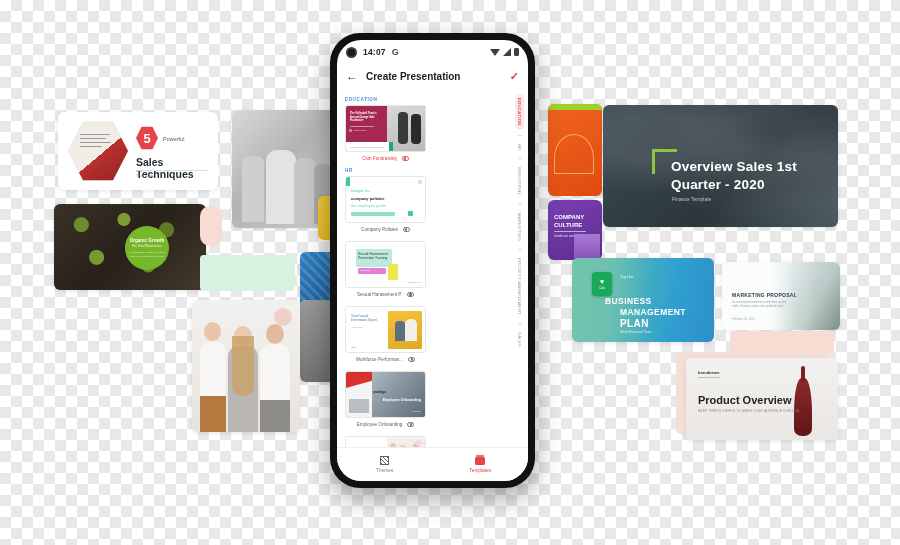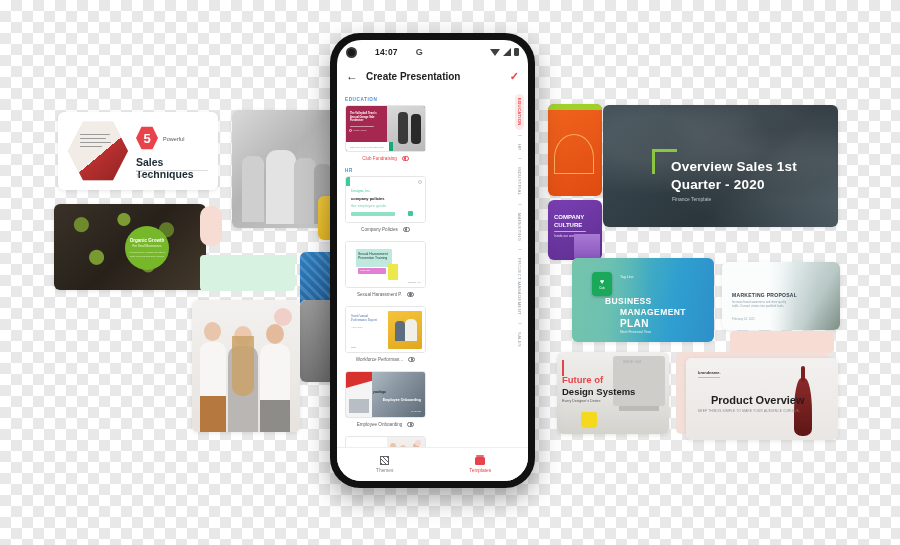--- a/index.html
+++ b/index.html
@@ -53,21 +53,21 @@
               background:#e8434a; color:#fff; display:flex; align-items:center; justify-content:center;
               font-weight:700; }
 
   
   #phone { position:absolute; left:330px; top:33px; width:205px; height:455px;
            background:#111; border-radius:30px; padding:7px;
            box-shadow: 0 10px 26px rgba(0,0,0,.35); }
   #phone-inner { position:relative; width:100%; height:100%; background:#fff;
                  border-radius:24px; overflow:hidden; }
 
-  .statusbar { height:24px; display:flex; align-items:center; padding:0 9px; gap:18px;
+  .statusbar { height:24px; display:flex; align-items:center; padding:0 9px; gap:6px;
                font-size:8px; color:#202124; }
   .punch { width:11px; height:11px; border-radius:50%; background:#1a1a1a;
            border:2px solid #3a3a3a; }
   .sb-time { font-size:8.5px; font-weight:600; letter-spacing:.2px; }
   .sb-g { font-size:9px; font-weight:700; color:#4a4a4a; }
   .sb-right { margin-left:auto; display:flex; align-items:center; gap:3px; }
   .ic-wifi { width:0;height:0;border-left:5px solid transparent;border-right:5px solid transparent;
              border-top:7px solid #3c4043; }
   .ic-sig  { width:0;height:0;border-left:8px solid transparent;border-bottom:8px solid #3c4043; }
   .ic-bat  { width:5px;height:8px;border:1.2px solid #3c4043;border-radius:1px;background:#3c4043; }
@@ -230,43 +230,32 @@
 
   <div class="card" style="left:722px; top:262px; width:118px; height:68px;">
     <div class="ph g-mktg"></div>
     <div class="ph" style="background:linear-gradient(90deg,#fbfdfd 0 40%,rgba(251,253,253,.2) 62%,transparent 80%);"></div>
     <div class="tx ttl" style="left:10px; top:30px; font-size:5px; color:#33404a; letter-spacing:.3px;">MARKETING PROPOSAL</div>
     <div class="tx" style="left:10px; top:38px; width:62px; font-size:2.8px; color:#8fa3ad; line-height:1.5;">Increase brand awareness and drive quality traffic. Convert visitors into qualified leads.</div>
     <div class="tx" style="left:10px; top:55px; font-size:2.8px; color:#9eaeb6;">February 14, 2021</div>
   </div>
   <div class="card flat g-peach" style="left:730px; top:331px; width:104px; height:22px; border-radius:4px;"></div>
 
-  <div class="card" style="left:557px; top:352px; width:112px; height:82px;">
-    <div class="ph g-desk"></div>
-    <div style="position:absolute;right:4px;top:4px;width:52px;height:50px;background:#cfcdc9;border-radius:3px;"></div>
-    <div style="position:absolute;right:10px;top:54px;width:40px;height:5px;background:#bdbbb7;"></div>
-    <div style="position:absolute;left:24px;bottom:6px;width:16px;height:16px;background:#f5d91f;border-radius:2px 2px 4px 4px;"></div>
-    <div style="position:absolute;left:5px;top:8px;width:1.6px;height:16px;background:#e8434a;"></div>
-    <div class="tx" style="left:66px; top:8px; font-size:3.4px; color:#a8a8a8;">ISSUE #001</div>
-    <div class="tx ttl" style="left:5px; top:22px; font-size:9.5px; color:#e8434a;">Future of</div>
-    <div class="tx ttl" style="left:5px; top:34px; font-size:9.5px; color:#1d1d1d;">Design Systems</div>
-    <div class="tx" style="left:5px; top:47px; font-size:3.6px; color:#5a5a5a;">Every Designer's Desire</div>
-  </div>
 
   <div class="card flat" style="left:676px; top:352px; width:152px; height:82px;
               background:#f4ded8; border-radius:5px;"></div>
   <div class="card" style="left:686px; top:358px; width:152px; height:82px;">
     <div class="ph g-bottle"></div>
     <div style="position:absolute;right:26px;top:20px;width:18px;height:58px;
                 background:linear-gradient(180deg,#8d2a2a,#5e1616);
                 border-radius:40% 40% 45% 45% / 60% 60% 12% 12%;"></div>
     <div style="position:absolute;right:33px;top:8px;width:4px;height:16px;background:#7a2020;border-radius:2px;"></div>
     <div class="tx" style="left:12px; top:12px; font-size:4px; color:#3a3a3a; font-weight:700;">brandname.</div>
     <div class="bar" style="left:12px;top:19px;width:22px;height:0.8px;background:#bdbdbd;"></div>
-    <div class="tx ttl" style="left:12px; top:36px; font-size:11px; color:#1f1f1f;margin-left:13px;">Product Overview</div>
+    <div class="tx ttl" style="left:12px; top:36px; font-size:11px; color:#1f1f1f;">Product Overview</div>
     <div class="tx" style="left:12px; top:51px; font-size:3.1px; color:#8a8a8a; letter-spacing:.25px;">KEEP THINGS SIMPLE TO MAKE YOUR AUDIENCE CURIOUS.</div>
   </div>
 
   <div id="phone">
     <div id="phone-inner">
 
       <div class="statusbar">
         <div class="punch"></div>
         <div class="sb-time">14:07</div>
         <div class="sb-g">G</div>

